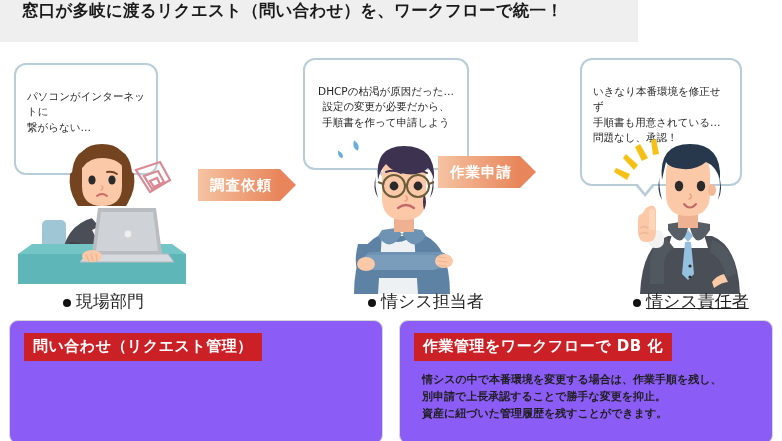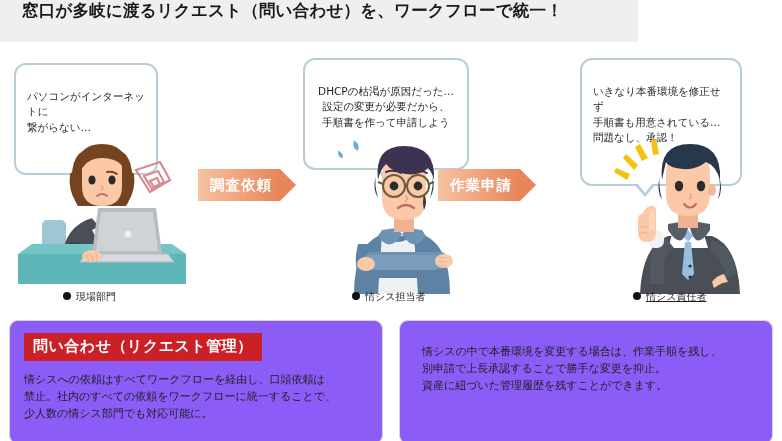--- a/index.html
+++ b/index.html
@@ -103,41 +103,41 @@
     background: linear-gradient(to right, #f6c3a2, #e8855a);
     white-space: nowrap;
   }
   .ribbon .head {
     width: 0; height: 0;
     border-top: 16px solid transparent;
     border-bottom: 16px solid transparent;
     border-left: 16px solid #e8855a;
   }
   #ribbon-1 { left: 198px; top: 127px; justify-content: space-between; }
-  #ribbon-2 { left: 438px; top: 127px; justify-content: space-between; }
+  #ribbon-2 { left: 438px; top: 114px; justify-content: space-between; }
 
   
   .person {
     position: absolute;
     width: 180px;
     height: 170px;
   }
   #person-1 { left: 12px;  top: 82px; }
   #person-2 { left: 318px; top: 82px; }
   #person-3 { left: 600px; top: 82px; }
 
   .person-caption {
     position: absolute;
     top: 248px;
-    font-size: 10px;
+    font-size: 17px;
     color: #1f1f1f;
     white-space: nowrap;
   }
   #caption-1 { left: 63px; }
-  #caption-2 { left: 352px; }
+  #caption-2 { left: 368px; }
   #caption-3 { left: 633px; text-decoration: underline; }
   .dot-marker {
     display: inline-block;
     width: 8px; height: 8px;
     background: #111;
     border-radius: 50%;
     margin-right: 5px;
     vertical-align: 0px;
   }
 
@@ -166,21 +166,21 @@
     letter-spacing: 0.5px;
     white-space: nowrap;
   }
   .panel-body {
     margin-top: 10px;
     font-size: 11px;
     line-height: 1.55;
     color: #1f1f1f;
     white-space: pre-line;
   }
-  #panel-right .panel-body { padding-left: 8px; }
+  #panel-right .panel-body { padding-left: 8px; font-weight: bold; }
 </style>
 </head>
 <body>
 
 <div class="header-bar">
   <div class="header-title">窓口が多岐に渡るリクエスト（問い合わせ）を、ワークフローで統一！</div>
 </div>
 
 <div class="stage">
 
@@ -381,22 +381,20 @@
     </svg>
   </div>
   <div class="person-caption" id="caption-3">
     <span class="dot-marker"></span><span>情シス責任者</span>
   </div>
 
 </div>
 
 <div class="panel" id="panel-left">
   <div class="panel-head">問い合わせ（リクエスト管理）</div>
-  <div class="panel-body">情シスへの依頼はすべてワークフローを経由し、口頭依頼は
-禁止。社内のすべての依頼をワークフローに統一することで、
-少人数の情シス部門でも対応可能に。</div>
 </div>
 
 <div class="panel" id="panel-right">
+  <div class="panel-head">作業管理をワークフローで DB 化</div>
   <div class="panel-body">情シスの中で本番環境を変更する場合は、作業手順を残し、
 別申請で上長承認することで勝手な変更を抑止。
 資産に紐づいた管理履歴を残すことができます。</div>
 </div>
 
 </body></html>

